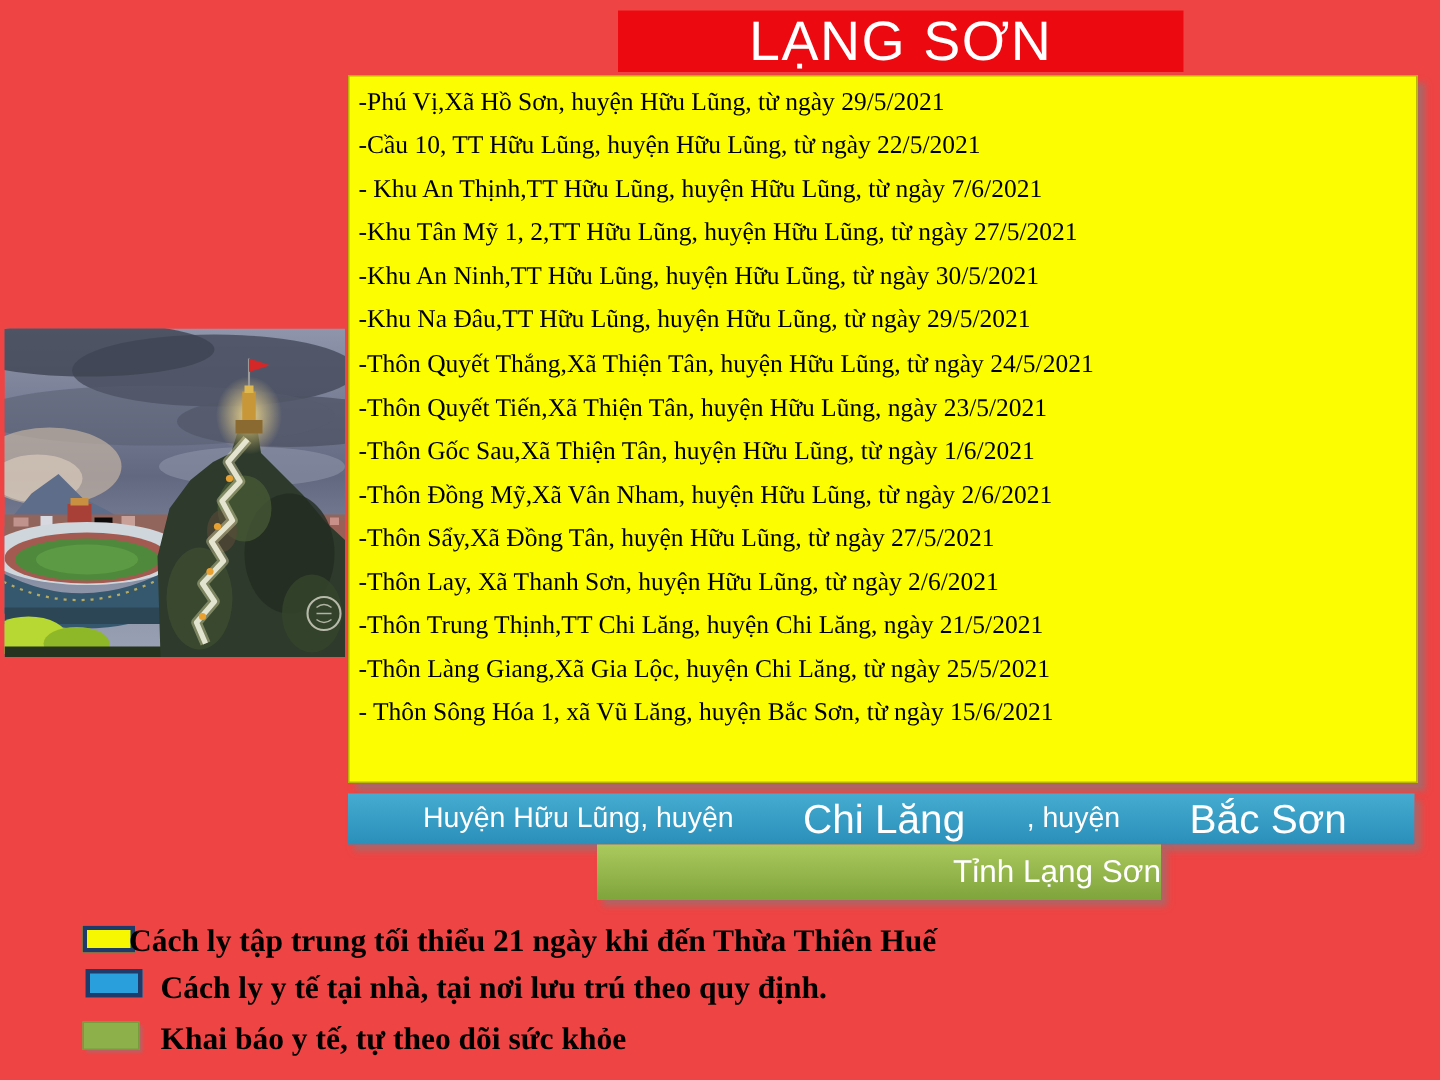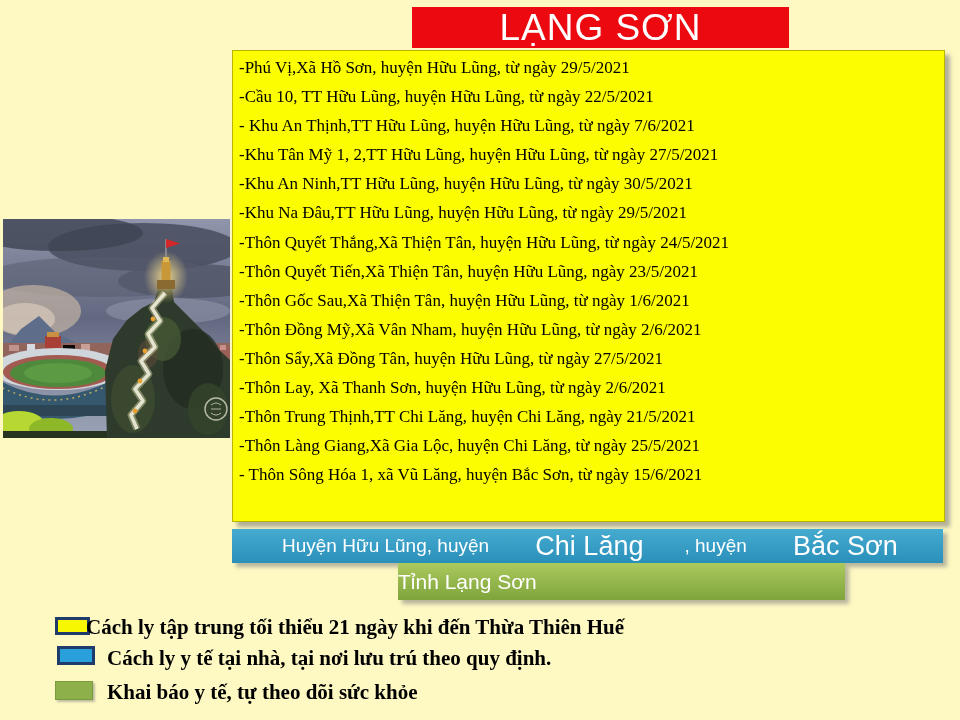--- a/index.html
+++ b/index.html
@@ -1,16 +1,16 @@
 <!DOCTYPE html>
 <html><head>
 <meta charset="utf-8">
 <style>
   html,body{margin:0;padding:0;background:#fff;}
-  .slide{position:relative;width:960px;height:720px;background:#fef9c3;overflow:hidden;
+  .slide{position:relative;width:960px;height:720px;background:#ef4444;overflow:hidden;
          font-family:"Liberation Sans",sans-serif;}
 
   
   .red-header{position:absolute;left:412px;top:7px;width:377px;height:41px;
     background:#ec0a10;display:flex;align-items:center;justify-content:center;}
   .red-header .title{color:#ffffff;font-size:37px;line-height:37px;letter-spacing:1px;
     font-family:"Liberation Sans",sans-serif;}
 
   
   .yellow-box{position:absolute;left:232px;top:50px;width:705px;height:468px;
@@ -23,24 +23,24 @@
   
   .blue-bar{position:absolute;left:232px;top:529px;width:711px;height:34px;
     background:linear-gradient(#45abd0,#2a90ba);
     box-shadow:4px 4px 4px rgba(125,125,125,.55);
     display:flex;align-items:center;padding-left:9px;box-sizing:border-box;}
   .blue-bar span{color:#fff;white-space:pre;margin-left:41px;}
   .blue-bar .seg-sm{font-size:19px;}
   .blue-bar .seg-lg{font-size:27px;}
 
   
-  .green-bar{position:absolute;left:398px;top:563px;width:447px;height:37px;
+  .green-bar{position:absolute;left:398px;top:563px;width:376px;height:37px;
     background:linear-gradient(#abc95d,#7fa43c);
     box-shadow:4px 4px 4px rgba(125,125,125,.55);
-    display:flex;align-items:center;justify-content:flex-start;}
+    display:flex;align-items:center;justify-content:flex-end;}
   .green-bar span{color:#fff;font-size:21px;}
 
   
   .legend-swatch{position:absolute;box-sizing:border-box;}
   .sw-quarantine{left:55px;top:617px;width:35px;height:18px;background:#f7f701;border:3px solid #1f3b6a;}
   .sw-home{left:57px;top:646px;width:38px;height:19px;background:#29a0db;border:3px solid #1f3b6a;}
   .sw-declare{left:55px;top:681px;width:38px;height:19px;background:#8db04a;border:1px solid #7a9a3e;
     box-shadow:2px 2px 2px rgba(130,130,130,.5);}
   .legend-label{position:absolute;font-family:"Liberation Serif","DejaVu Serif",serif;
     font-weight:bold;color:#000;font-size:21px;white-space:nowrap;}

